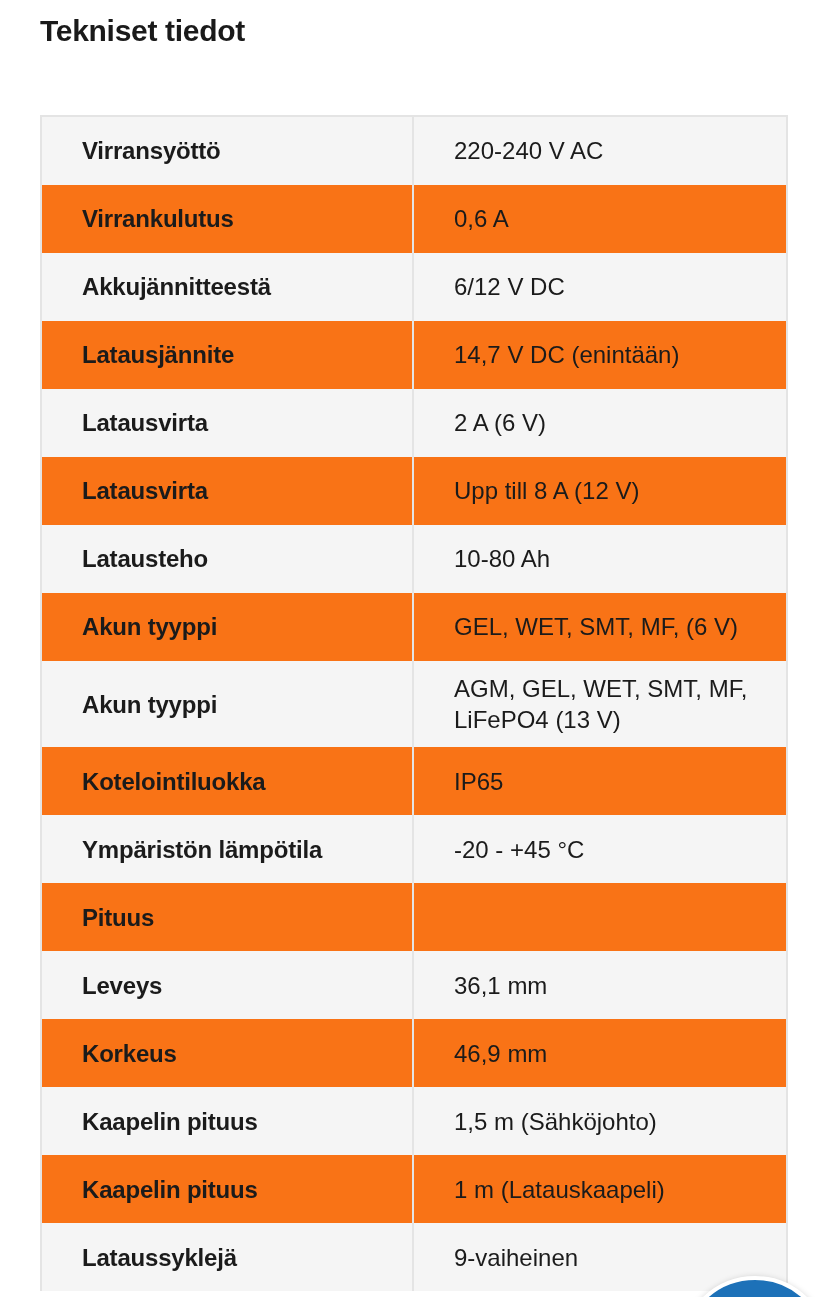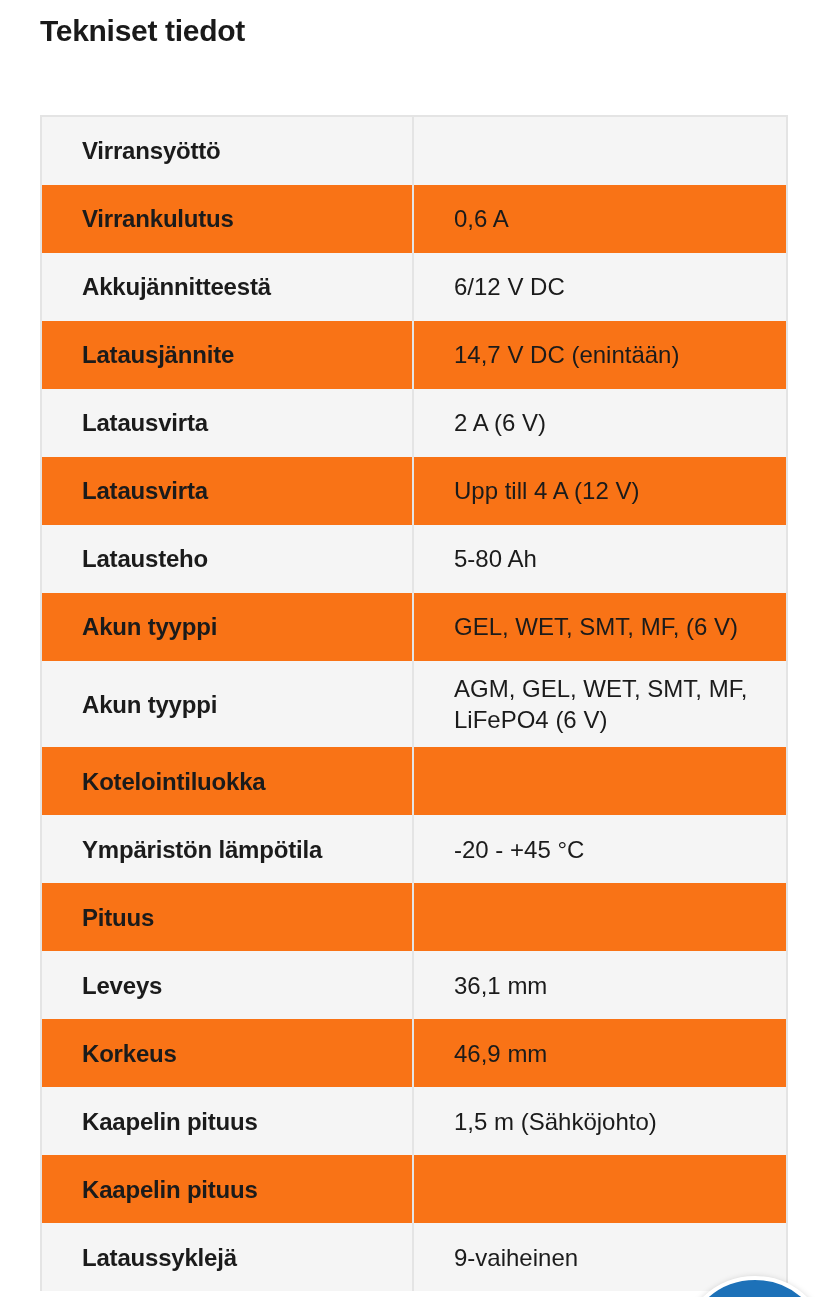--- a/index.html
+++ b/index.html
@@ -81,20 +81,21 @@
 </head>
 <body>
 
 <div class="page">
 
   <h1 class="page-title">Tekniset tiedot</h1>
 
   <div class="spec-table" id="spec-table">
   <div class="spec-row">
     <div class="cell label">Virransyöttö</div>
+    <div class="cell value">220-240 V AC</div>
   </div>
 
   <div class="spec-row">
     <div class="cell label">Virrankulutus</div>
     <div class="cell value">0,6 A</div>
   </div>
 
   <div class="spec-row">
     <div class="cell label">Akkujännitteestä</div>
     <div class="cell value">6/12 V DC</div>
@@ -105,40 +106,41 @@
     <div class="cell value">14,7 V DC (enintään)</div>
   </div>
 
   <div class="spec-row">
     <div class="cell label">Latausvirta</div>
     <div class="cell value">2 A (6 V)</div>
   </div>
 
   <div class="spec-row">
     <div class="cell label">Latausvirta</div>
-    <div class="cell value">Upp till 4 A (12 V)</div>
+    <div class="cell value">Upp till 8 A (12 V)</div>
   </div>
 
   <div class="spec-row">
     <div class="cell label">Latausteho</div>
-    <div class="cell value">5-80 Ah</div>
+    <div class="cell value">10-80 Ah</div>
   </div>
 
   <div class="spec-row">
     <div class="cell label">Akun tyyppi</div>
     <div class="cell value">GEL, WET, SMT, MF, (6 V)</div>
   </div>
 
   <div class="spec-row">
     <div class="cell label">Akun tyyppi</div>
-    <div class="cell value">AGM, GEL, WET, SMT, MF, LiFePO4 (6 V)</div>
+    <div class="cell value">AGM, GEL, WET, SMT, MF, LiFePO4 (13 V)</div>
   </div>
 
   <div class="spec-row">
     <div class="cell label">Kotelointiluokka</div>
+    <div class="cell value">IP65</div>
   </div>
 
   <div class="spec-row">
     <div class="cell label">Ympäristön lämpötila</div>
     <div class="cell value">-20 - +45 °C</div>
   </div>
 
   <div class="spec-row">
     <div class="cell label">Pituus</div>
   </div>
@@ -153,20 +155,21 @@
     <div class="cell value">46,9 mm</div>
   </div>
 
   <div class="spec-row">
     <div class="cell label">Kaapelin pituus</div>
     <div class="cell value">1,5 m (Sähköjohto)</div>
   </div>
 
   <div class="spec-row">
     <div class="cell label">Kaapelin pituus</div>
+    <div class="cell value">1 m (Latauskaapeli)</div>
   </div>
 
   <div class="spec-row">
     <div class="cell label">Lataussyklejä</div>
     <div class="cell value">9-vaiheinen</div>
   </div>
 </div>
 
   <button class="chat-fab" aria-label="chat"></button>
 

